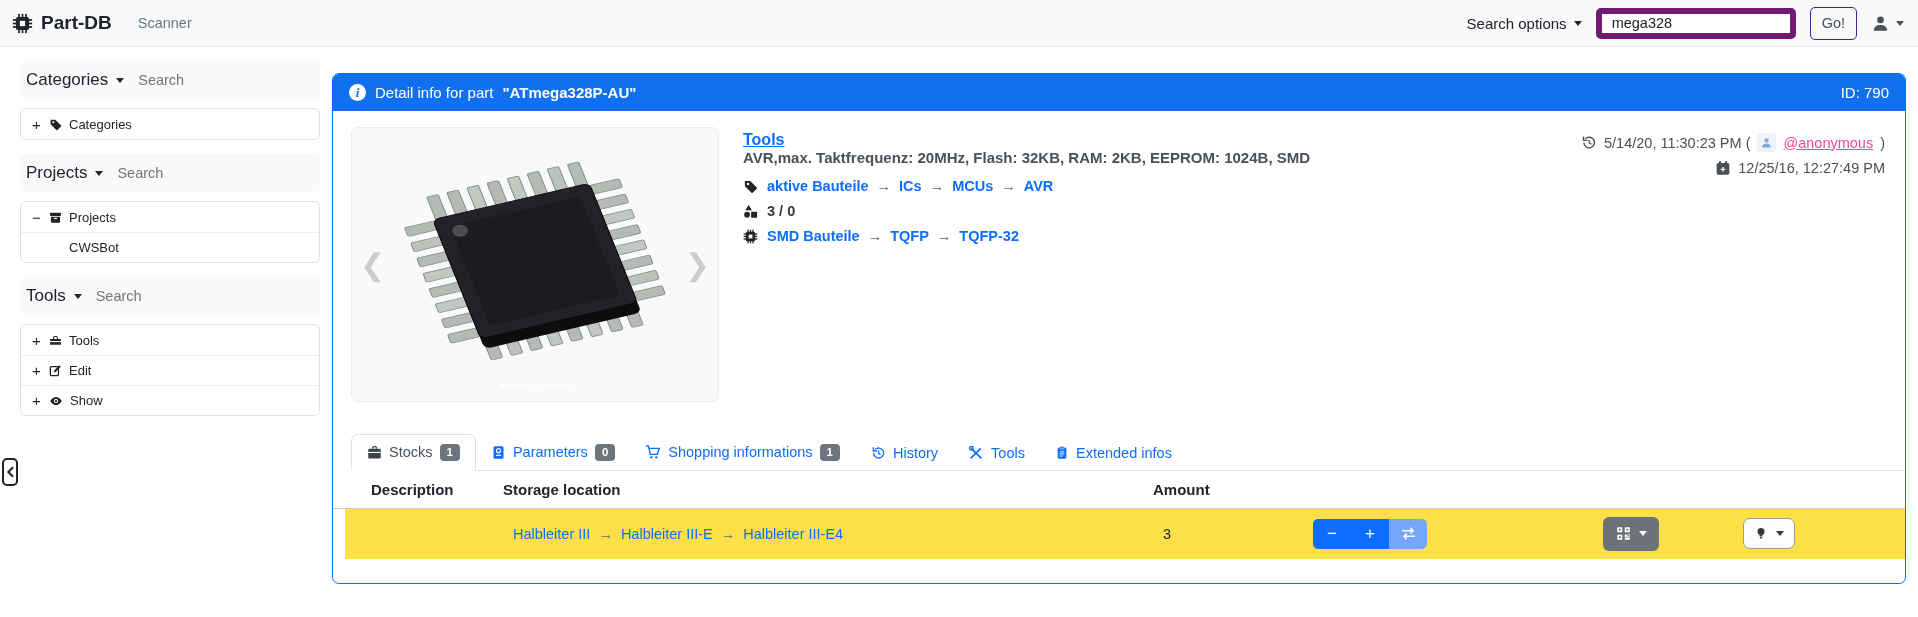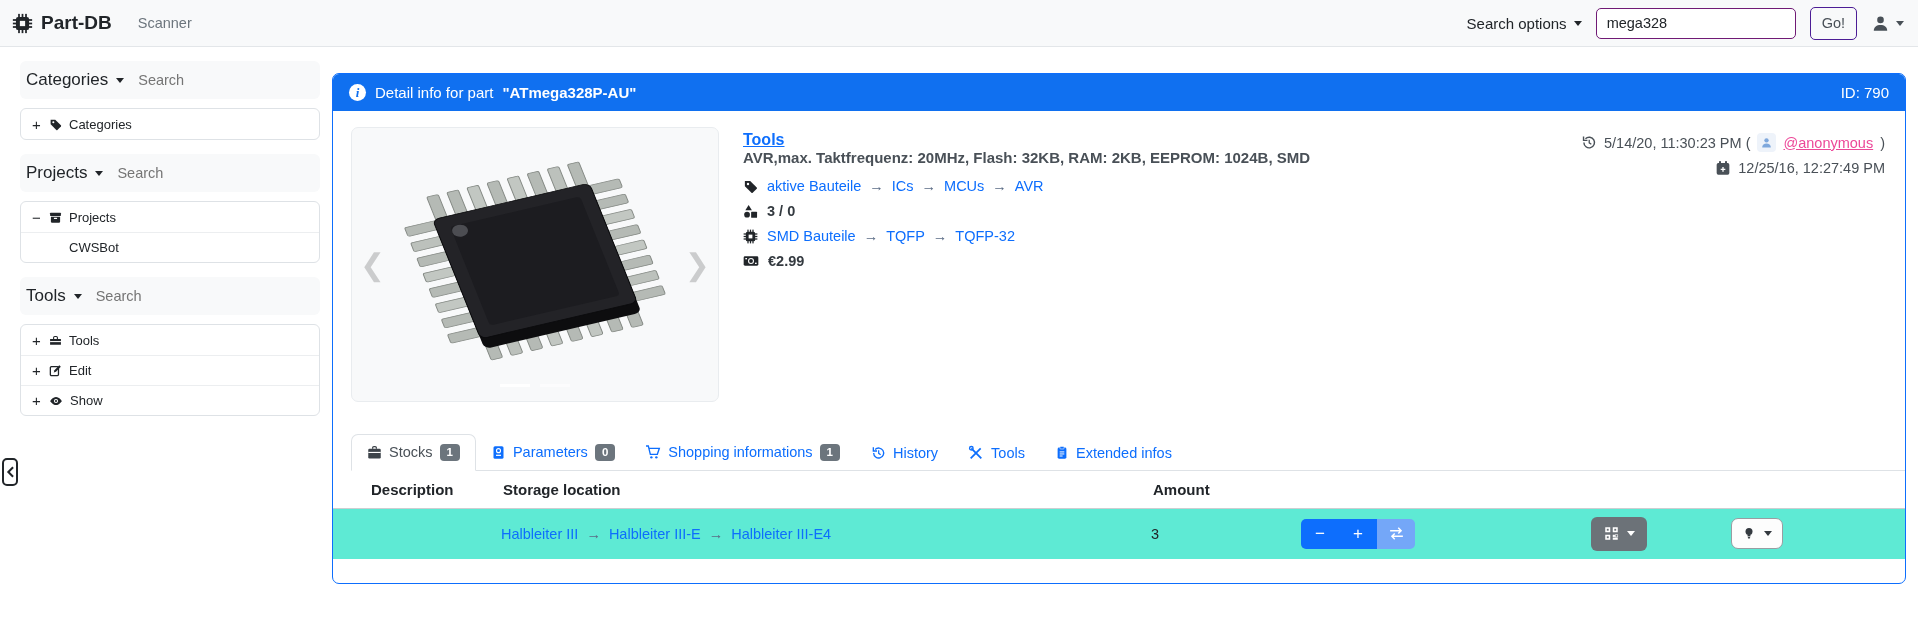--- a/index.html
+++ b/index.html
@@ -8,21 +8,21 @@
 
   
   .navbar { height:47px; background:#f8f9fa; border-bottom:1px solid #e3e6e9;
     display:flex; align-items:center; padding:0 14px 0 12px; }
   .brand { display:flex; align-items:center; gap:8px; font-size:19px; font-weight:600; cursor:pointer;}
   .nav-scanner { margin-left:26px; color:#6c757d; font-size:14.5px; cursor:pointer;}
   .nav-right { margin-left:auto; display:flex; align-items:center; gap:14px; }
   .search-options { font-size:15px; display:flex; align-items:center; gap:7px; cursor:pointer;}
   .caret { width:0; height:0; border-left:4.5px solid transparent; border-right:4.5px solid transparent;
     border-top:5px solid currentColor; display:inline-block; }
-  .nav-search { width:200px; height:31px; border:1px solid #701a75; border-radius:5px;
+  .nav-search { width:200px; height:31px; border:6px solid #701a75; border-radius:5px;
     padding:0 10px; font-size:14.5px; background:#fff; color:#212529; font-family:inherit;}
   .btn-go { height:33px; padding:0 11px; background:transparent; border:1px solid #4c1d95;
     border-radius:5px; font-size:14.5px; color:#495057; cursor:pointer; font-family:inherit;}
   .user-btn { display:flex; align-items:center; gap:6px; color:#495057; cursor:pointer; background:none; border:none;}
 
   .icon { display:inline-flex; flex:none; }
   .icon svg { display:block; }
 
   
   .layout { display:flex; align-items:flex-start; }
@@ -65,21 +65,21 @@
   .dash { width:30px; height:3px; background:#fff; }
   .dash.inactive { background:rgba(255,255,255,.55); }
 
   .info-col { margin-left:24px; padding-top:4px; }
   .manufacturer { color:#0d6efd; font-size:16px; font-weight:600; text-decoration:underline; cursor:pointer; display:inline-block;}
   .part-name-row { display:flex; align-items:center; gap:12px; margin:7px 0 13px; }
   .part-name { font-size:27px; font-weight:500; color:#212529; }
   .edit-icon { color:#0d6efd; cursor:pointer; }
   .part-desc { font-size:15px; font-weight:700; color:#495057; margin-bottom:12px; }
   .info-row { display:flex; align-items:center; gap:9px; font-size:14.5px; margin-bottom:9px; color:#212529;}
-  .crumbs { display:flex; align-items:center; gap:8px; font-weight:400; }
+  .crumbs { display:flex; align-items:center; gap:8px; font-weight:700; }
   .crumb { color:#0d6efd; cursor:pointer; }
   .crumb:not(:last-child)::after { content:"\2192"; color:#5a6b85; margin-left:8px; font-weight:700;}
   .plain-val { font-weight:600; color:#343a40; }
 
   .meta-col { margin-left:auto; padding:6px 4px 0 0; font-size:14.5px; color:#495057; }
   .meta-row { display:flex; align-items:center; gap:7px; margin-bottom:8px; justify-content:flex-end;}
   .meta-row .link { color:#ec4899; text-decoration:underline; cursor:pointer;}
   .avatar { width:19px; height:19px; border-radius:4px; background:#eef3fa; display:flex;
     align-items:center; justify-content:center; color:#7fa8dc; }
 
@@ -93,21 +93,21 @@
   .tab.active .icon { color:#3d434a; }
   .badge { background:#6c757d; color:#fff; font-size:11.5px; font-weight:700; border-radius:4px;
     padding:2.5px 7px; line-height:1; }
 
   
   .t-head, .t-row { display:grid; grid-template-columns:168px 650px 150px 290px 140px 1fr;
     align-items:center; }
   .t-head { font-size:15px; font-weight:700; border-bottom:1px solid #ccced1; }
   .t-head > div { padding:10px 8px 10px 2px; }
   .t-head > div:first-child, .t-row > div:first-child { padding-left:38px; }
-  .t-row { background:#5eead4; height:50px; font-size:14.5px; }
+  .t-row { background:#fde047; height:50px; font-size:14.5px;margin-left:12px; }
   .t-row .crumbs { font-weight:400; }
 
   .qty-group { display:flex; }
   .qty-btn { width:38px; height:30px; background:#0d6efd; border:none; color:#fff; font-size:17px;
     cursor:pointer; display:flex; align-items:center; justify-content:center; font-family:inherit;}
   .qty-btn.minus { border-radius:5px 0 0 5px; }
   .qty-btn.swap { background:#74a7f8; border-radius:0 5px 5px 0; }
   .drop-btn { display:flex; align-items:center; gap:8px; cursor:pointer; font-family:inherit;}
   .btn-qr { width:56px; height:34px; background:#6c7278; border:none; border-radius:6px;
     color:#fff; justify-content:center; }
@@ -344,31 +344,20 @@
                     <rect x="19" y="15" width="4" height="2"></rect>
                 </svg>
               </span>
               <span class="crumbs">
                 <a class="crumb">SMD Bauteile</a>
                 <a class="crumb">TQFP</a>
                 <a class="crumb">TQFP-32</a>
               </span>
             </div>
 
-            <div class="info-row">
-              <span class="icon">
-                <svg width="16" height="16" viewBox="0 0 24 24" fill="#212529">
-                  <rect x="1" y="5" width="22" height="14" rx="2"></rect>
-                  <circle cx="12" cy="12" r="3.7" fill="none" stroke="#fff" stroke-width="1.6"></circle>
-                  <rect x="3.5" y="7.5" width="2.5" height="2" fill="#fff"></rect>
-                    <rect x="18" y="14.5" width="2.5" height="2" fill="#fff"></rect>
-                </svg>
-              </span>
-              <span class="plain-val">€2.99</span>
-            </div>
           </div>
 
           <div class="meta-col">
             <div class="meta-row">
               <span class="icon">
                 <svg width="17" height="17" viewBox="0 0 24 24" fill="none" stroke="#495057" stroke-width="2">
                   <path d="M5.5 12a7.5 7.5 0 1 0 2.2-5.3"></path>
                   <path d="M5 3.5V9h5.5"></path>
                   <path d="M13 8v4.5l3 2" stroke-width="1.8"></path>
                 </svg>

